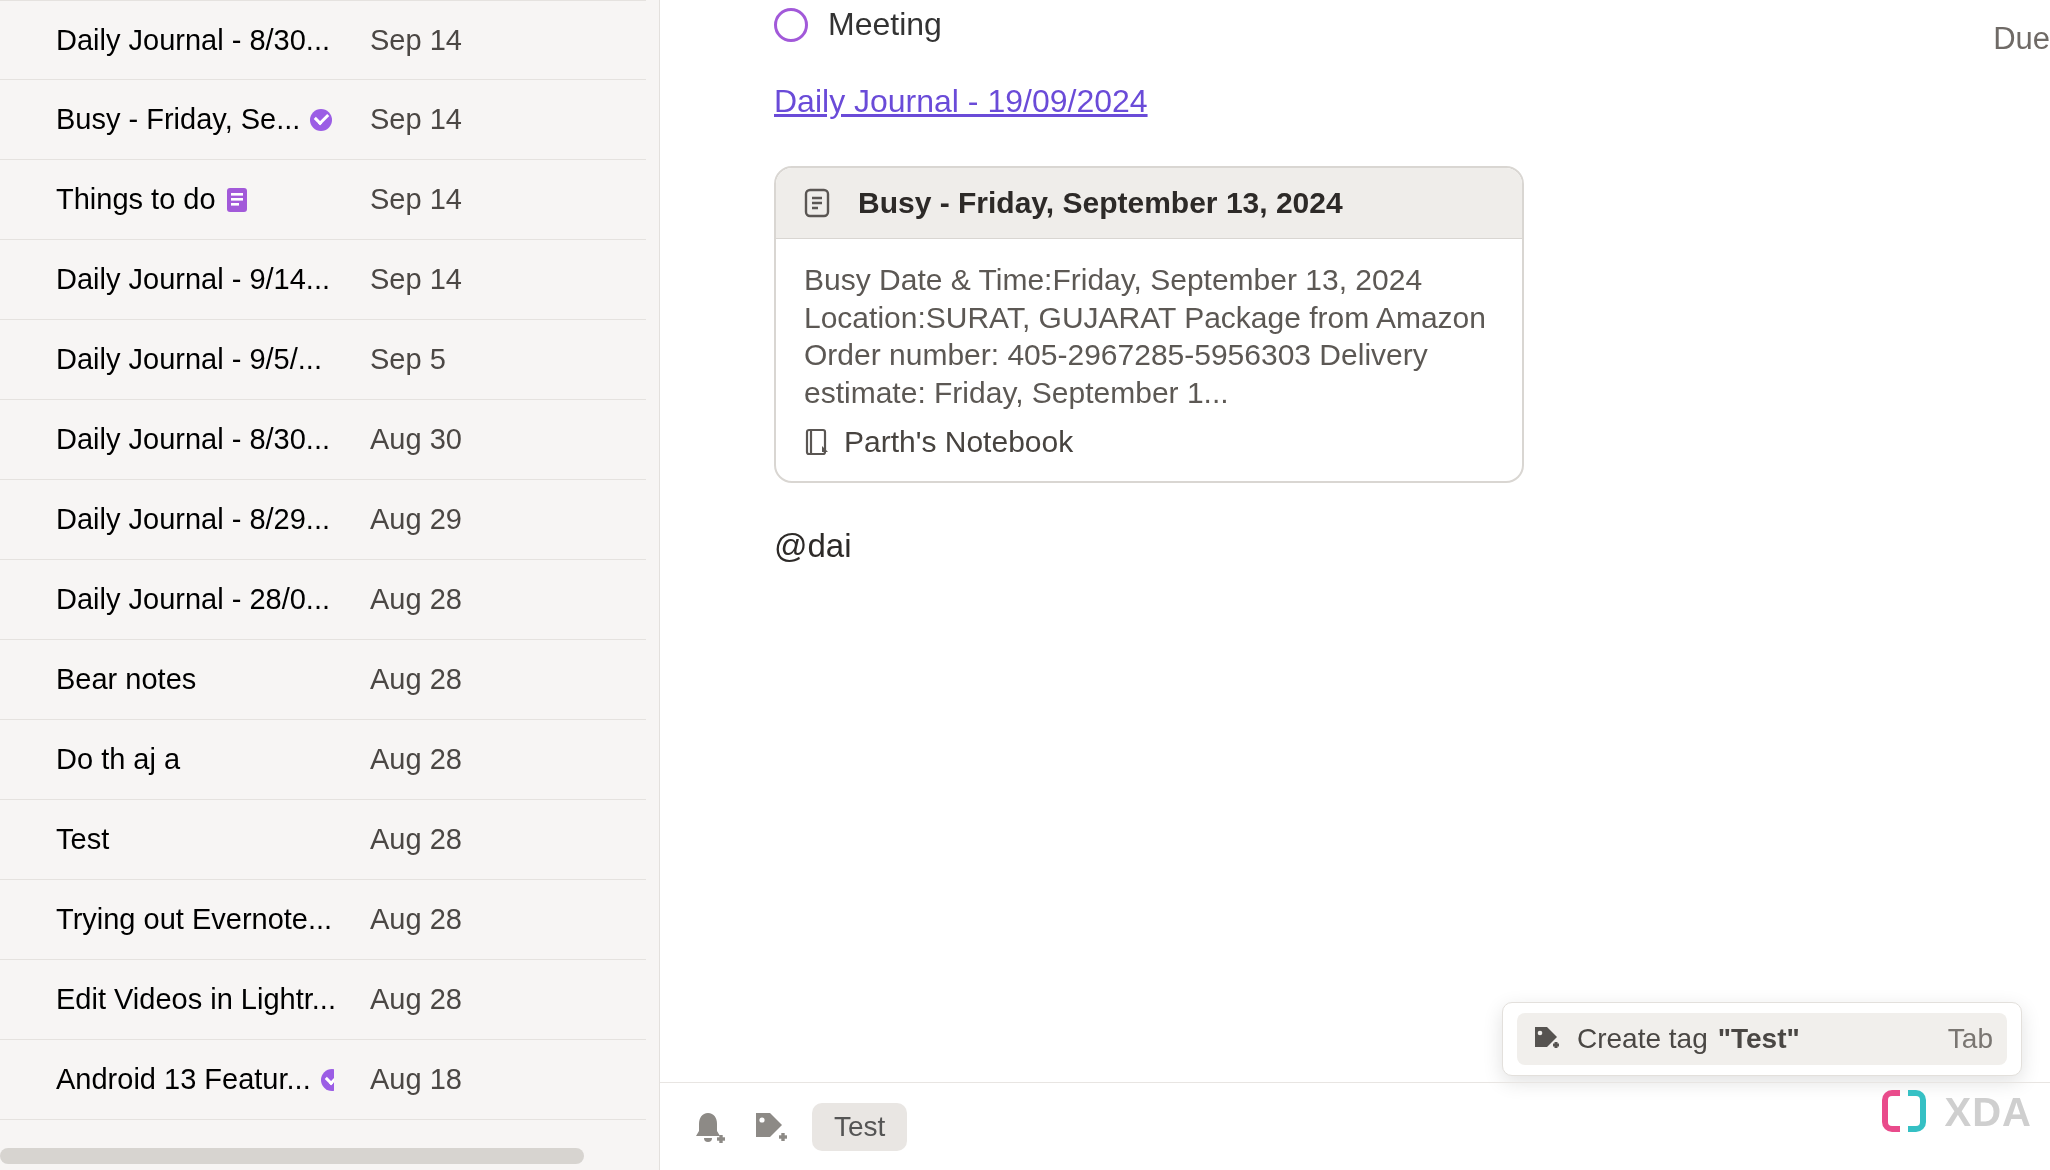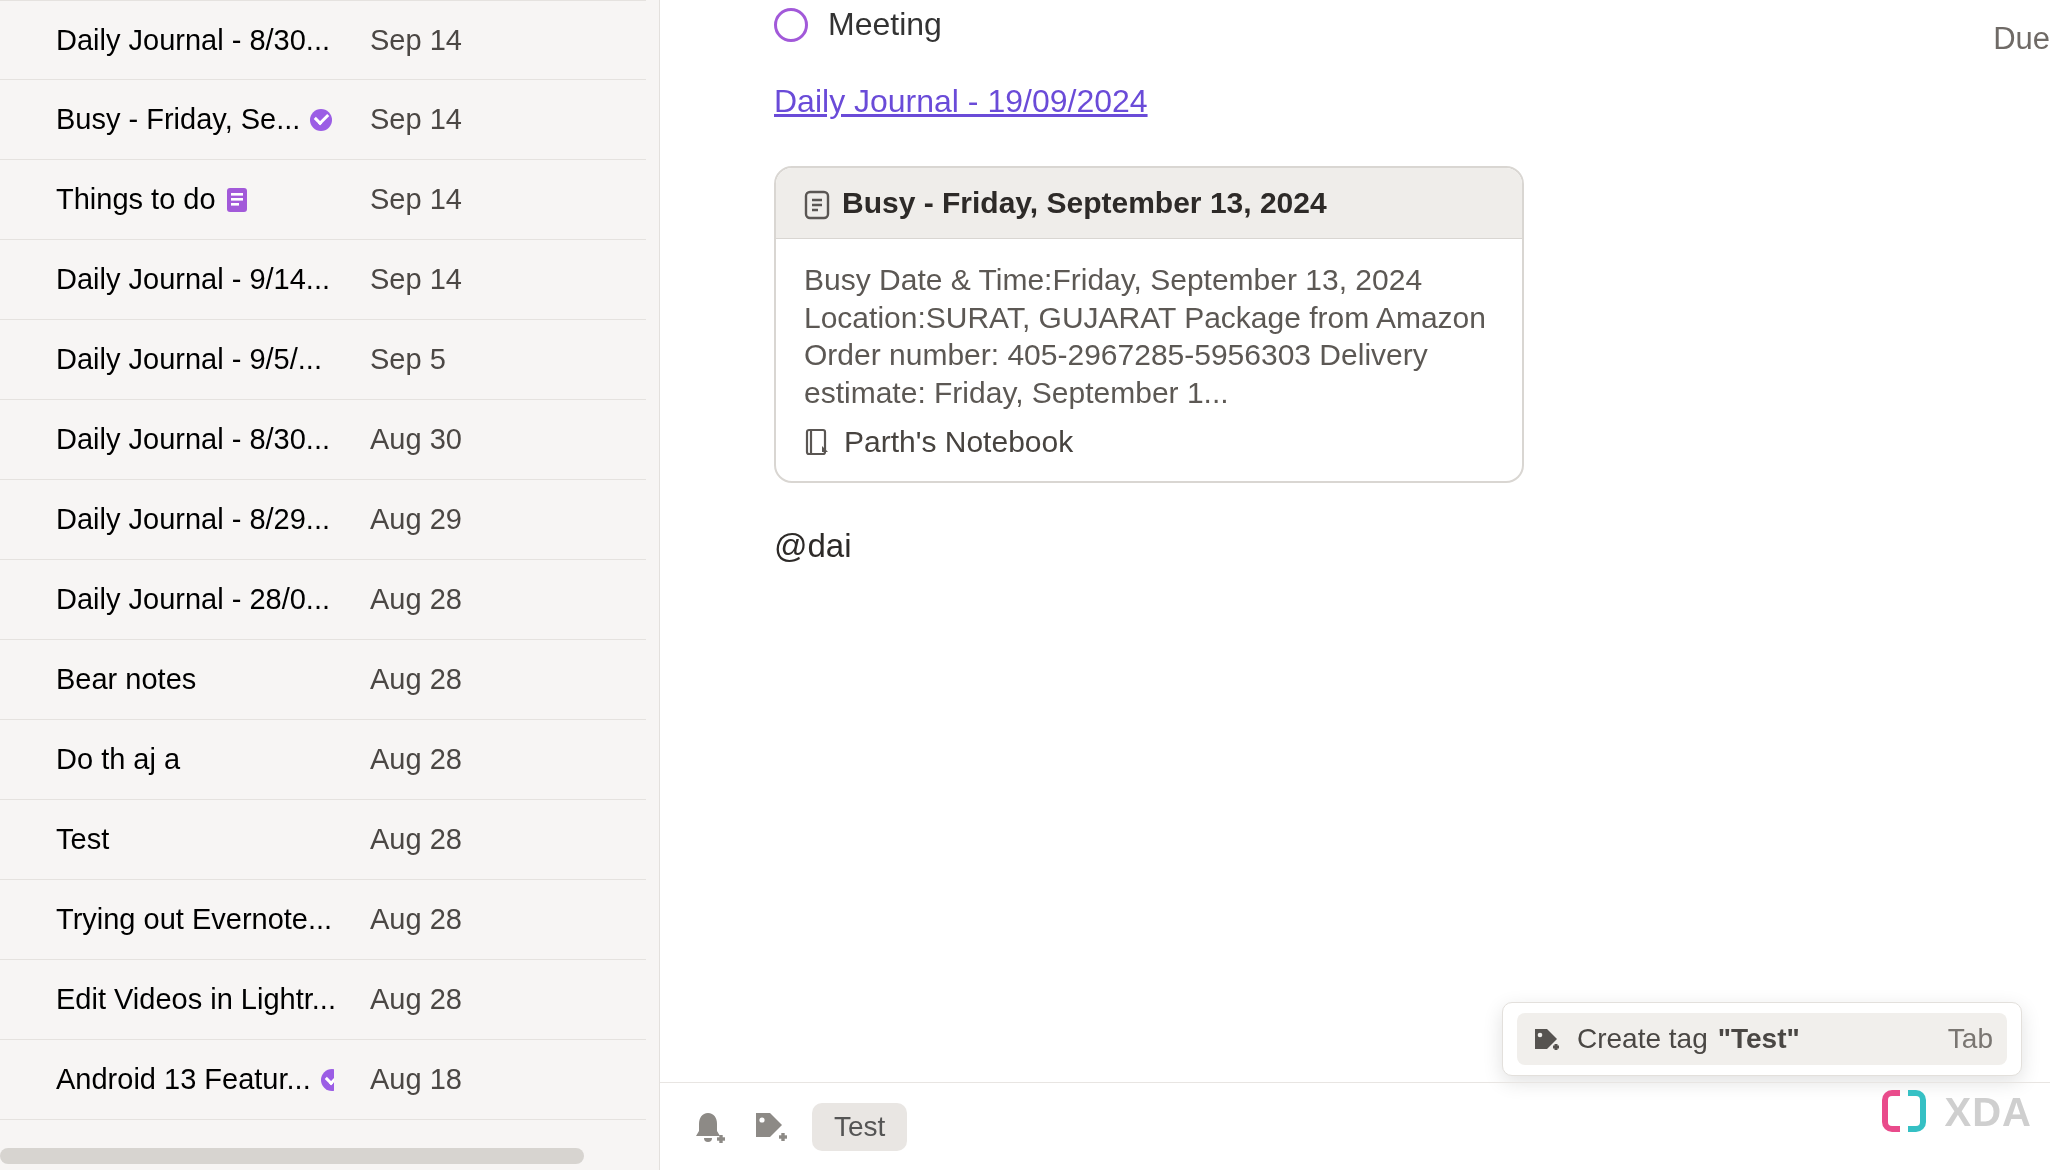--- a/index.html
+++ b/index.html
@@ -23,36 +23,36 @@
   .content { flex: 1; padding-left: 114px; padding-top: 6px; position: relative; }
   .due-label { position: absolute; right: 0; top: 21px; font-size: 31px; color: #6f6a66; }
 
   .checkbox-row { display: flex; align-items: center; gap: 20px; margin-bottom: 40px; }
   .round-check { width: 34px; height: 34px; border-radius: 50%; border: 3px solid #a259d9; background: #fff; }
   .cb-label { font-size: 32px; color: #333; }
 
   .link-line { font-size: 32px; color: #6a4bd8; text-decoration: underline; margin-bottom: 46px; display: inline-block; }
 
   .note-card { width: 750px; border: 2px solid #d9d6d2; border-radius: 18px; overflow: hidden; margin-bottom: 44px; }
-  .card-header { background: #efedea; padding: 18px 28px; display: flex; align-items: flex-end; gap: 12px; border-bottom: 1px solid #d9d6d2; }
+  .card-header { background: #efedea; padding: 18px 28px; display: flex; align-items: center; gap: 28px; border-bottom: 1px solid #d9d6d2; }
   .card-title { font-size: 30px; font-weight: 600; color: #2d2a28; }
   .card-body { padding: 22px 21px 10px 28px; }
   .card-snippet { font-size: 30px; color: #5c5854; line-height: 1.25; }
   .card-foot { padding: 4px 28px 22px 28px; display: flex; align-items: center; gap: 14px; }
   .nb-name { font-size: 30px; color: #47433f; }
 
   .mention-text { font-size: 33px; color: #2d2a28; }
 
   
   .bottom-bar { height: 88px; border-top: 1px solid #e8e5e2; display: flex; align-items: center; padding: 0 28px; gap: 22px; position: relative; }
   .icon-btn { width: 40px; height: 40px; display: flex; align-items: center; justify-content: center; color: #777; }
   .tag-chip { background: #e9e6e3; border-radius: 10px; padding: 8px 22px; font-size: 28px; color: #555; }
 
   .suggest-pop { position: absolute; left: 842px; bottom: 94px; width: 520px; background: #fff; border: 1px solid #e3e0dc; border-radius: 10px; box-shadow: 0 6px 20px rgba(0,0,0,0.12); padding: 10px 14px; }
-  .suggest-row { display: flex; align-items: flex-end; gap: 16px; background: #f1efec; border-radius: 8px; padding: 10px 14px; }
+  .suggest-row { display: flex; align-items: flex-start; gap: 16px; background: #f1efec; border-radius: 8px; padding: 10px 14px; }
   .suggest-text { font-size: 28px; color: #4a4744; flex: 1; display: flex; gap: 10px; align-items: baseline; }
   .suggest-tagname { font-weight: 700; }
   .suggest-kbd { font-size: 28px; color: #7a7672; }
 
   
   .xda { position: absolute; right: 18px; bottom: 34px; display: flex; align-items: center; gap: 17px; justify-content: space-between; }
   .xda-logo { position: relative; width: 48px; height: 48px; }
   .br-pink { position: absolute; width: 18px; height: 42px; border: 6px solid #e94b8b; border-right: none; border-radius: 10px 0 0 10px; left: 2px; top: 2px; }
   .br-teal { position: absolute; width: 18px; height: 42px; border: 6px solid #35c0c4; border-left: none; border-radius: 0 10px 10px 0; right: 2px; top: 2px; }
   .xda-text { font-size: 40px; font-weight: 800; letter-spacing: 1px; color: #cfcfcf; font-family: "Arial Black", Arial, sans-serif; }

